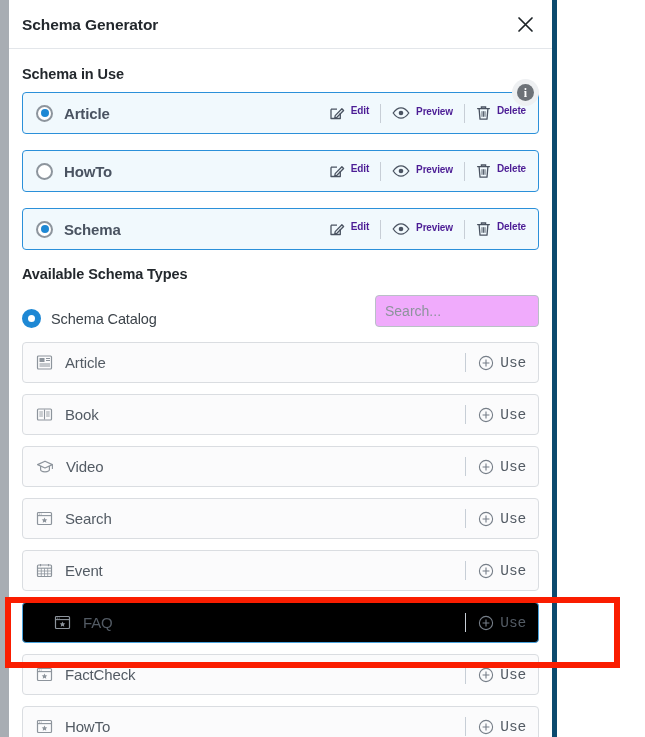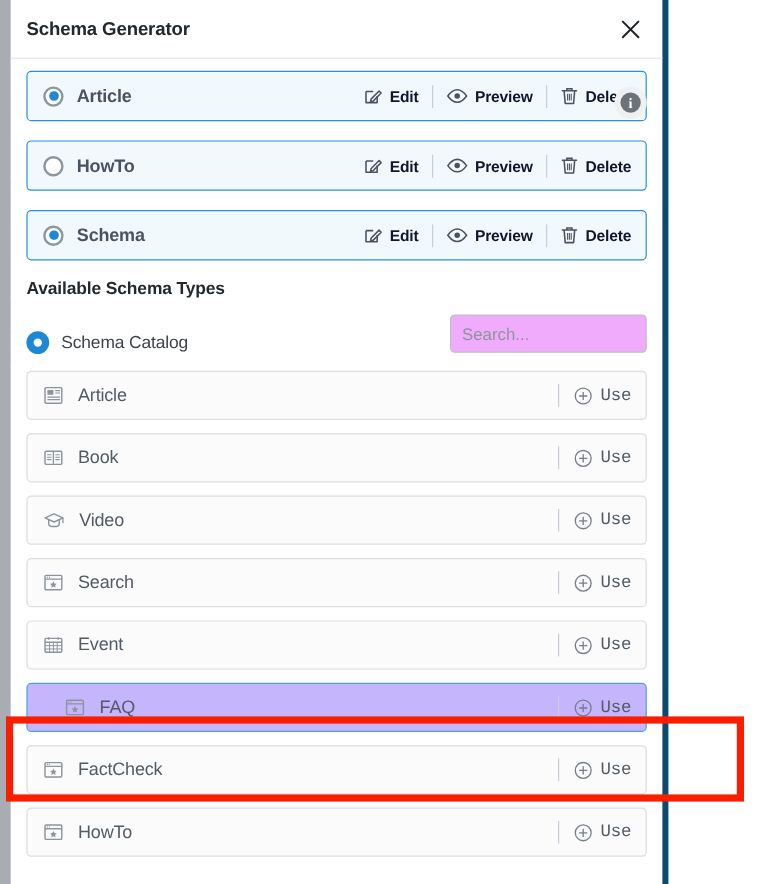--- a/index.html
+++ b/index.html
@@ -156,26 +156,25 @@
     color: #4a5361;
     letter-spacing: -0.15px;
   }
   .row-actions {
     margin-left: auto;
     display: flex;
     align-items: center;
   }
   .act {
     display: flex;
-    align-items: center;
     gap: 6px;
     padding: 0 11px;
-    font-size: 13px;
+    font-size: 10px;
     font-weight: bold;
-    color: #0f172a;
+    color: #4c1d95;
     letter-spacing: -0.15px;
     cursor: pointer;
     white-space: nowrap;
   }
   .act:last-child { padding-right: 0; }
   .act-div {
     width: 1px;
     height: 19px;
     background: #c7ced6;
   }
@@ -251,21 +250,21 @@
     border-radius: 4px;
     background: #fbfbfc;
     display: flex;
     align-items: center;
     padding: 0 12px 0 13px;
     box-sizing: border-box;
     cursor: pointer;
   }
   .cat-row.hover {
     border-color: #49a3dd;
-    background: #c4b5fd;
+    background: #000000;
     padding-left: 31px;
   }
   .cat-icon { flex: 0 0 auto; display: block; }
   .cat-name {
     margin-left: 12px;
     font-size: 15px;
     color: #535b64;
     letter-spacing: -0.15px;
   }
   .use-wrap {
@@ -325,20 +324,21 @@
     <div class="modal-title">Schema Generator</div>
     <div class="close-btn">
       <svg width="17" height="17" viewBox="0 0 17 17" aria-hidden="true">
         <path d="M2 2 L15 15 M15 2 L2 15" stroke="#1d2327" stroke-width="1.7" fill="none" stroke-linecap="round"></path>
       </svg>
     </div>
   </div>
 
   <div class="modal-body">
 
+    <div class="section-title" id="inuse-title">Schema in Use</div>
 
     <div class="info-badge">
       <span class="dot">i</span>
     </div>
 
     <div class="inuse-list">
 
       <div class="inuse-row">
         <span class="radio on"></span>
         <span class="inuse-name">Article</span>

